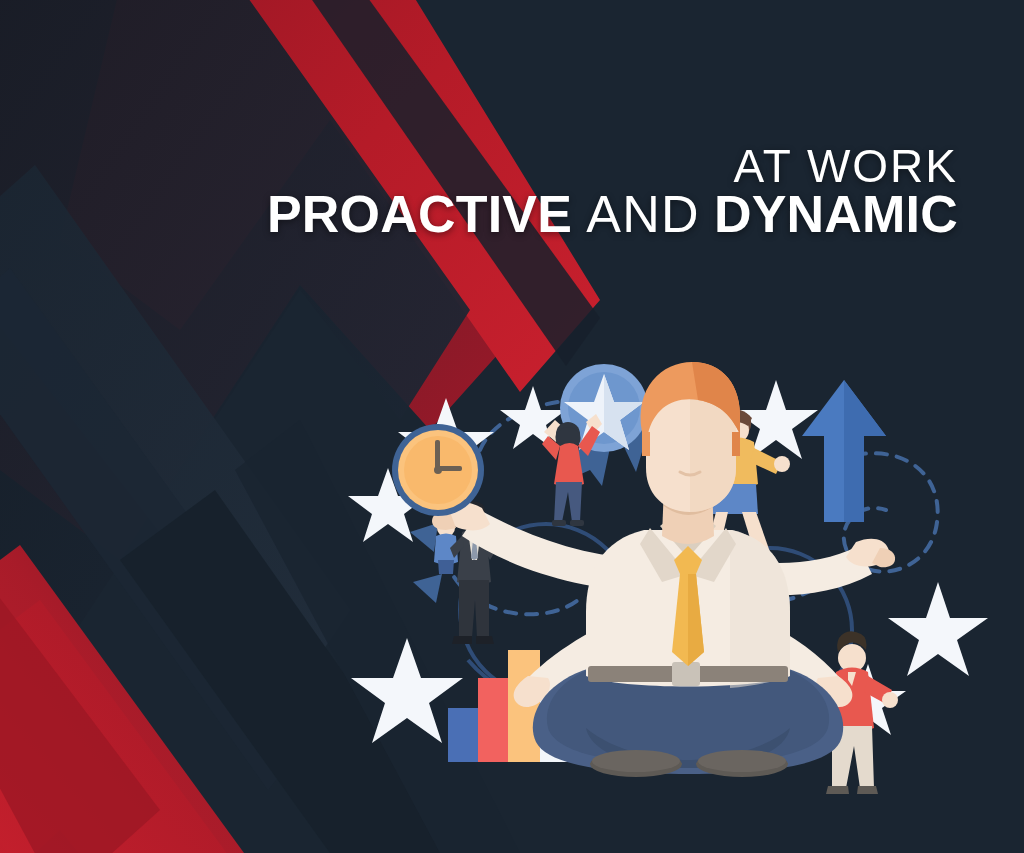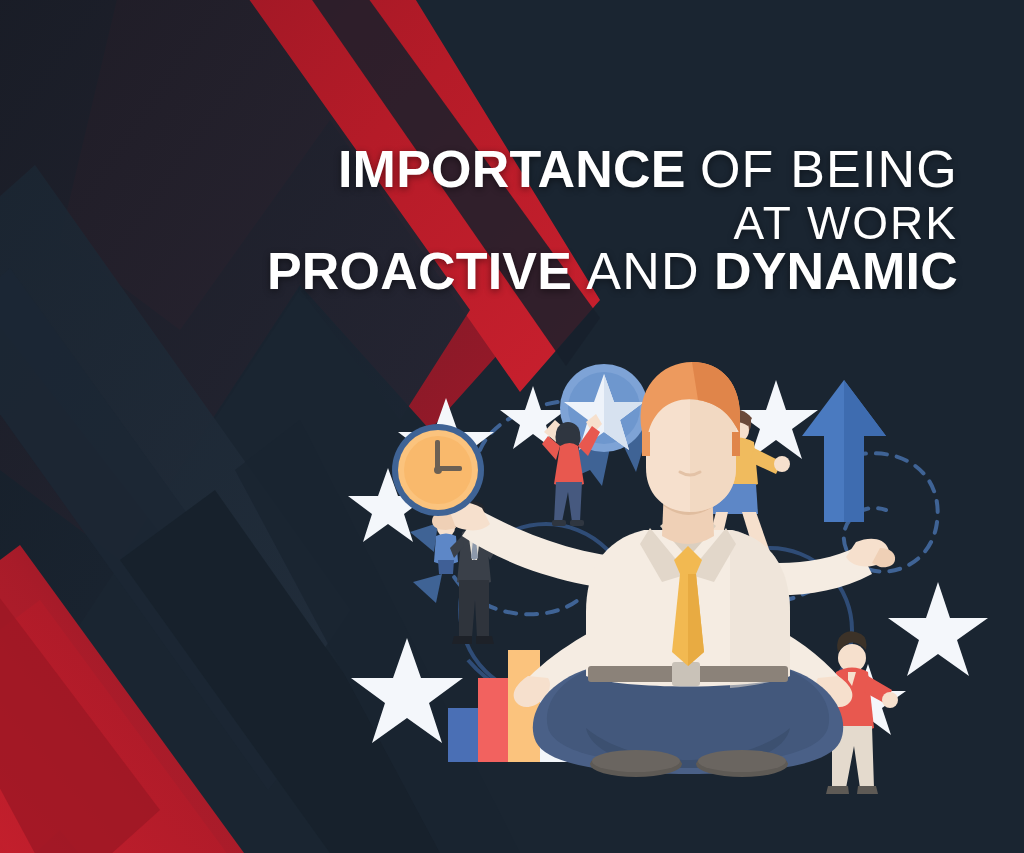--- a/index.html
+++ b/index.html
@@ -122,23 +122,20 @@
       <path d="M -80,640 L -10,585 L 160,810 L 60,900 Z" fill="#9b1724" opacity="0.75"></path>
 
       <path d="M 120,560 L 215,490 L 470,853 L 330,853 Z" fill="#17212c" opacity="0.96"></path>
       <path d="M 235,470 L 300,420 L 520,853 L 440,853 Z" fill="#1a2531" opacity="0.9"></path>
 
       <rect x="420" y="0" width="604" height="853" fill="#1a2531" opacity="0.0"></rect>
     </svg>
   </div>
 
   <div id="title-block">
-    <div class="title-line title-line-1">
-      <span class="t-bold">IMPORTANCE</span><span>&nbsp;</span><span class="t-light">OF BEING</span>
-    </div>
     <div class="title-line title-line-3">
       <span class="t-light-3">AT WORK</span>
     </div>
     <div class="title-line title-line-2">
       <span class="t-bold">PROACTIVE</span><span>&nbsp;</span><span class="t-light">AND</span><span>&nbsp;</span><span class="t-bold">DYNAMIC</span>
     </div>
   </div>
 
   <div id="illustration">
     <svg id="illo-svg" viewBox="0 0 674 440" aria-hidden="true">

